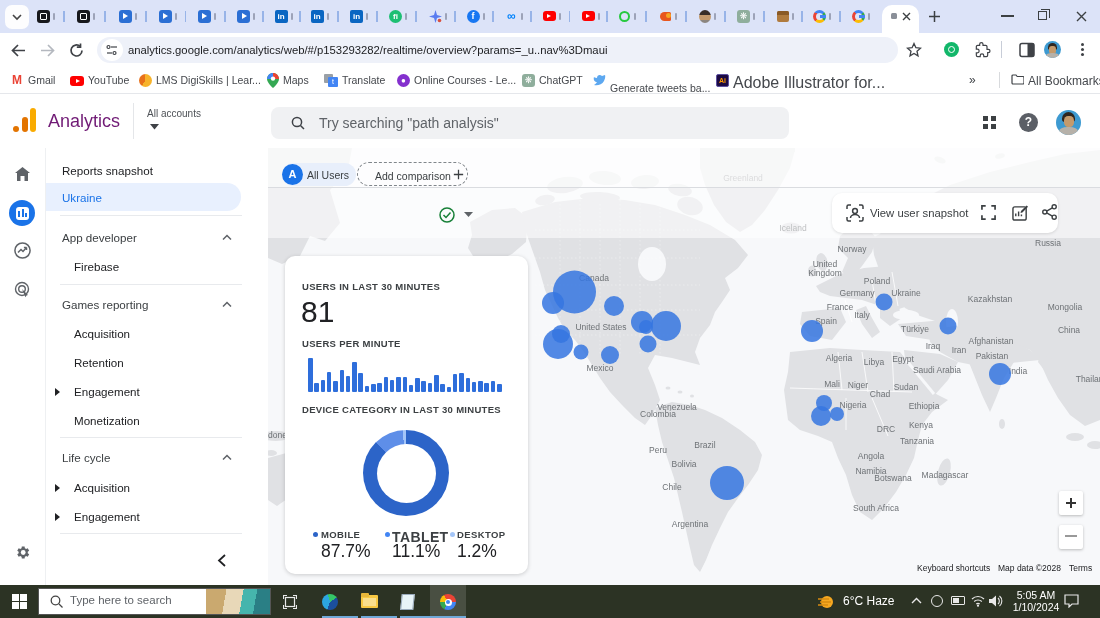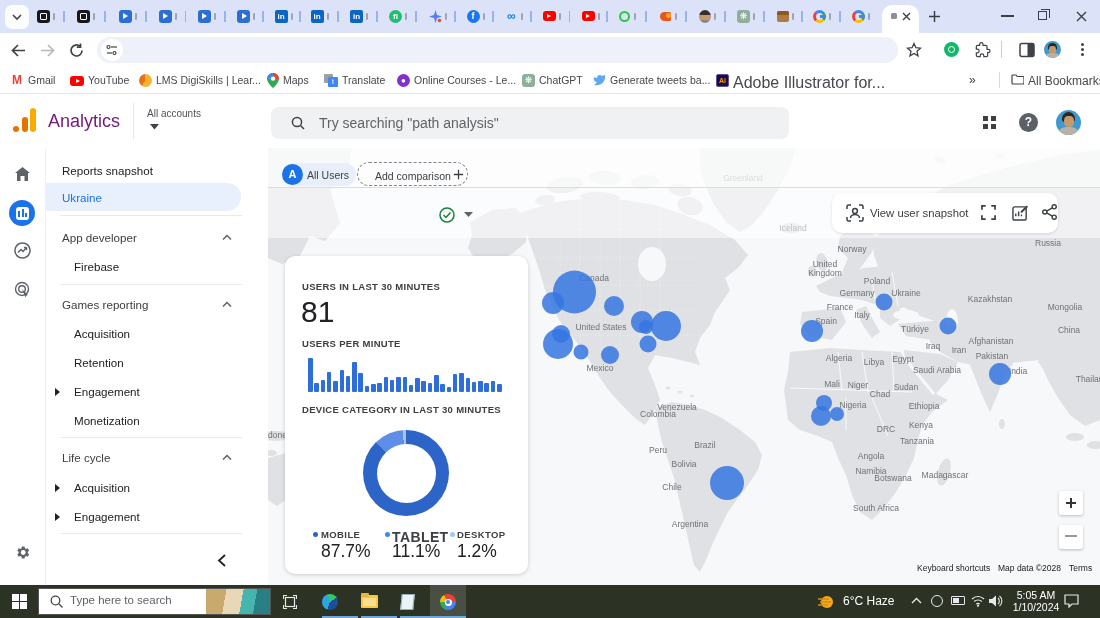--- a/index.html
+++ b/index.html
@@ -122,20 +122,21 @@
       <path d="M12.5 1.5 L12.5 5.2 L8.8 5.2" fill="none" stroke="#3f4247" stroke-width="1.7"></path>
     </svg>
 <div class="abs" style="left:97px;top:4px;width:801px;height:26px;background:#eef1f9;border-radius:13px"></div>
 <div class="abs" style="left:101px;top:6px;width:22px;height:22px;background:#fff;border-radius:50%"></div>
 <svg class="abs" style="left:106px;top:11px" width="12" height="12" viewBox="0 0 12 12">
       <circle cx="2.5" cy="3" r="1.5" fill="none" stroke="#3f4247" stroke-width="1.2"></circle>
       <path d="M5 3 H11" stroke="#3f4247" stroke-width="1.2"></path>
       <circle cx="8.5" cy="9" r="1.5" fill="none" stroke="#3f4247" stroke-width="1.2"></circle>
       <path d="M1 9 H6" stroke="#3f4247" stroke-width="1.2"></path>
     </svg>
+<div class="abs" style="left:128px;top:11px;font-size:11.3px;color:#202124;letter-spacing:0">analytics.google.com/analytics/web/#/p153293282/realtime/overview?params=_u..nav%3Dmaui</div>
 <svg class="abs" style="left:906px;top:9px" width="16" height="16" viewBox="0 0 16 16">
       <path d="M8 1.5 L9.9 5.7 L14.5 6.2 L11 9.2 L12 13.8 L8 11.4 L4 13.8 L5 9.2 L1.5 6.2 L6.1 5.7 Z" fill="none" stroke="#3f4247" stroke-width="1.3"></path>
     </svg>
 <div class="abs" style="left:944px;top:9px;width:15px;height:15px;background:#12b76a;border-radius:50%"></div>
     <div class="abs" style="left:948px;top:13px;width:7px;height:7px;border:1.6px solid #fff;border-radius:50%"></div>
 <svg class="abs" style="left:975px;top:9px" width="16" height="16" viewBox="0 0 24 24">
       <path d="M20 11h-2V7a2 2 0 0 0-2-2h-4V3.5a2.5 2.5 0 0 0-5 0V5H4a2 2 0 0 0-2 2v3.8h1.5a2.7 2.7 0 0 1 0 5.4H2V20a2 2 0 0 0 2 2h3.8v-1.5a2.7 2.7 0 0 1 5.4 0V22H17a2 2 0 0 0 2-2v-4h1a2.5 2.5 0 0 0 0-5z" fill="none" stroke="#3f4247" stroke-width="1.8"></path>
     </svg>
 <div class="abs" style="left:1001px;top:8px;width:1px;height:17px;background:#c8cdd8"></div>
 <svg class="abs" style="left:1019px;top:9px" width="16" height="16" viewBox="0 0 16 16">
@@ -167,21 +168,21 @@
 <div class="abs" style="left:324px;top:8px;width:9px;height:9px;background:#9aa0a6;border-radius:1px"></div>
     <div class="abs" style="left:328px;top:11px;width:10px;height:10px;background:#4285f4;border-radius:1px;color:#fff;font-size:7px;line-height:10px;text-align:center">t</div>
 <div class="abs" style="left:342px;top:8px;font-size:10.5px;color:#45484d">Translate</div>
 <div class="abs" style="left:397px;top:8px;width:13px;height:13px;border-radius:50%;background:#8430ce;color:#fff;font-size:8px;text-align:center;line-height:13px">●</div>
 <div class="abs" style="left:414px;top:8px;font-size:10.5px;color:#45484d">Online Courses - Le...</div>
 <div class="abs" style="left:522px;top:8px;width:13px;height:13px;background:#8fae9c;border-radius:3px;color:#fff;font-size:9px;text-align:center;line-height:13px">❋</div>
 <div class="abs" style="left:539px;top:8px;font-size:10.5px;color:#45484d">ChatGPT</div>
 <svg class="abs" style="left:593px;top:8px" width="14" height="13" viewBox="0 0 14 13">
       <path d="M1 11 C4 12 9 11 11 7 C13 3 12 1 12 1 L9 2 C7 0 4 1 4 4 C2 4 1 3 1 3 C0 6 2 8 4 8 C3 10 1 11 1 11 Z" fill="#5da8f0"></path>
     </svg>
-<div class="abs" style="left:610px;top:8px;font-size:10.5px;color:#45484d">Generate tweets ba...</div>
+<div class="abs" style="left:610px;top:16px;font-size:10.5px;color:#45484d">Generate tweets ba...</div>
 <div class="abs" style="left:716px;top:8px;width:13px;height:13px;background:#1c0a42;border-radius:2px;border:1px solid #5c50a0;color:#ff9a00;font-size:7px;font-weight:bold;text-align:center;line-height:11px">Ai</div>
 <div class="abs" style="left:733px;top:8px;font-size:16px;color:#45484d">Adobe Illustrator for...</div>
 <div class="abs" style="left:969px;top:7px;font-size:12px;color:#3f4247">»</div>
 <div class="abs" style="left:999px;top:6px;width:1px;height:16px;background:#d8dadd"></div>
 <svg class="abs" style="left:1011px;top:8px" width="13" height="11" viewBox="0 0 13 11">
       <path d="M1 2 a1 1 0 0 1 1-1 h3 l1.2 1.5 H12 a1 1 0 0 1 1 1 V9 a1 1 0 0 1 -1 1 H2 a1 1 0 0 1 -1-1 Z" fill="none" stroke="#3f4247" stroke-width="1.2"></path>
     </svg>
 <div class="abs" style="left:1028px;top:8px;font-size:12px;color:#45484d">All Bookmarks</div>
 </div>
 <div class="abs" style="left:0;top:95px;width:1100px;height:53px;background:#fff">

